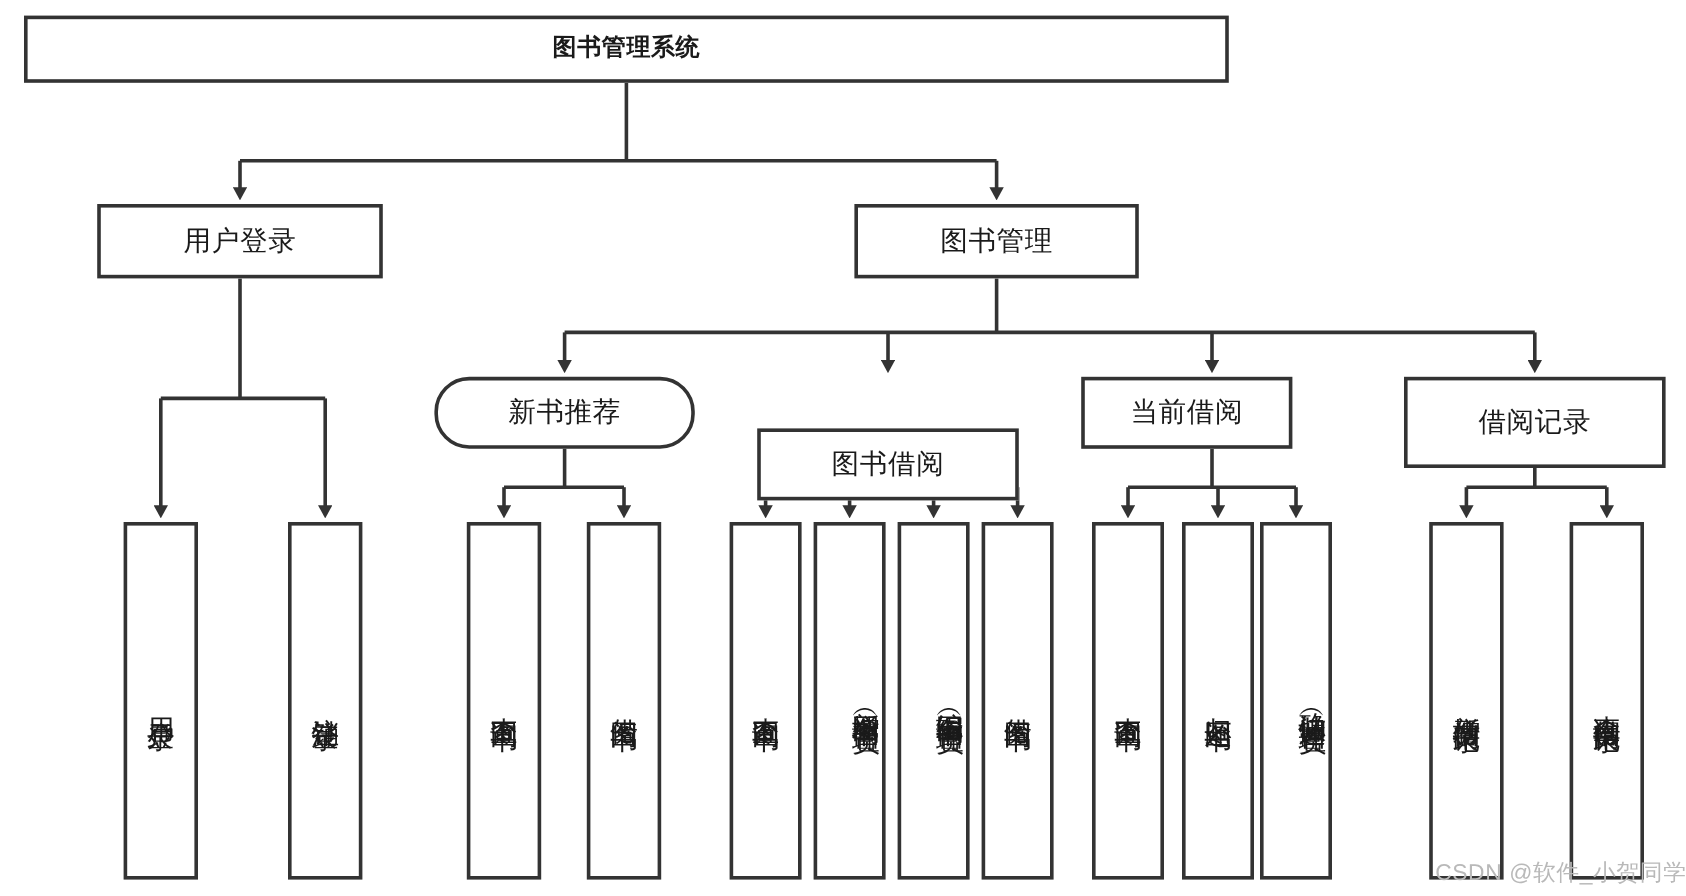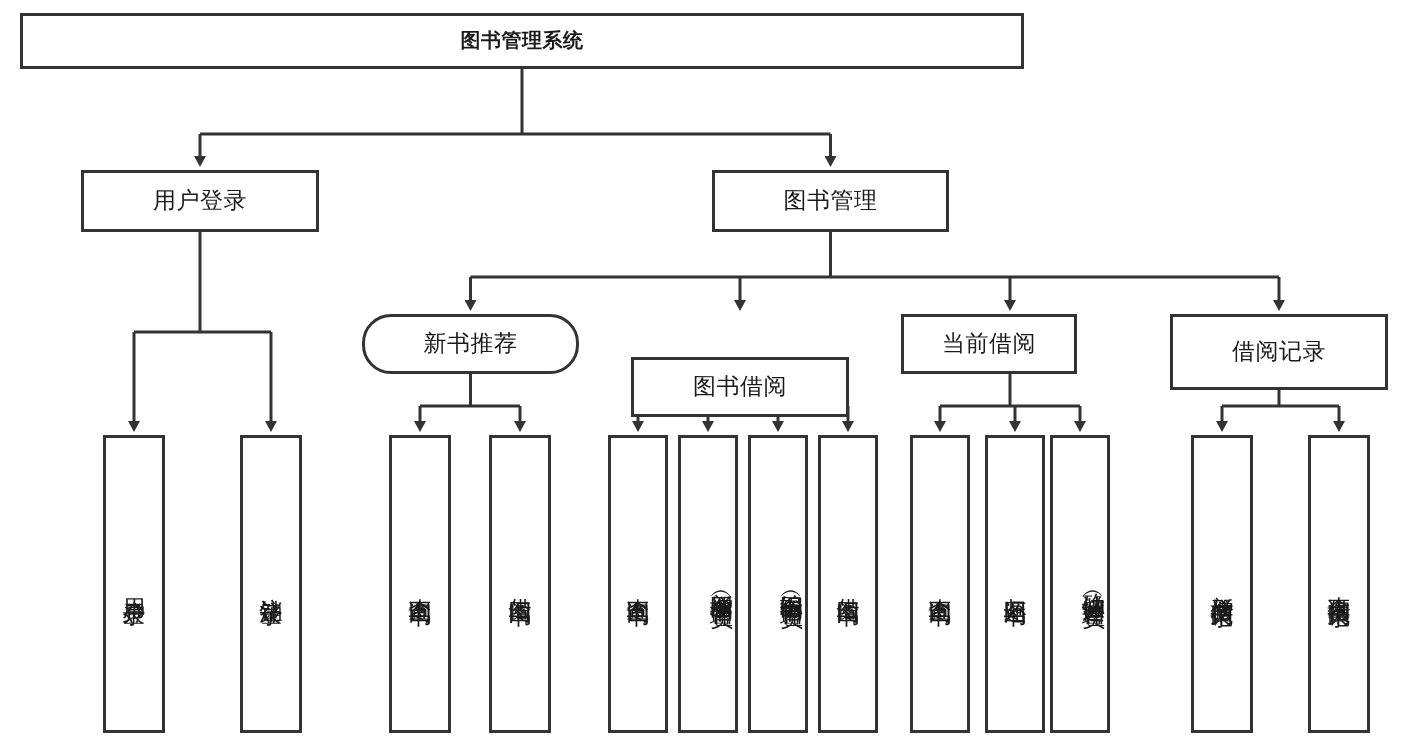--- a/index.html
+++ b/index.html
@@ -176,14 +176,15 @@
         <span class="txt">确认归还（管理员）</span>
       </div>
       <div class="node v" style="left: 1191px; top: 435px; width: 62px; height: 298px;">
         <span class="txt">新增借阅记录</span>
       </div>
       <div class="node v" style="left: 1308px; top: 435px; width: 62px; height: 298px;">
         <span class="txt">查询借阅记录</span>
       </div>
     </div>
 
+  <div class="watermark" style="left: 1196px; top: 714px;">CSDN @软件_小贺同学</div>
 
 </div>
 
 </body></html>

